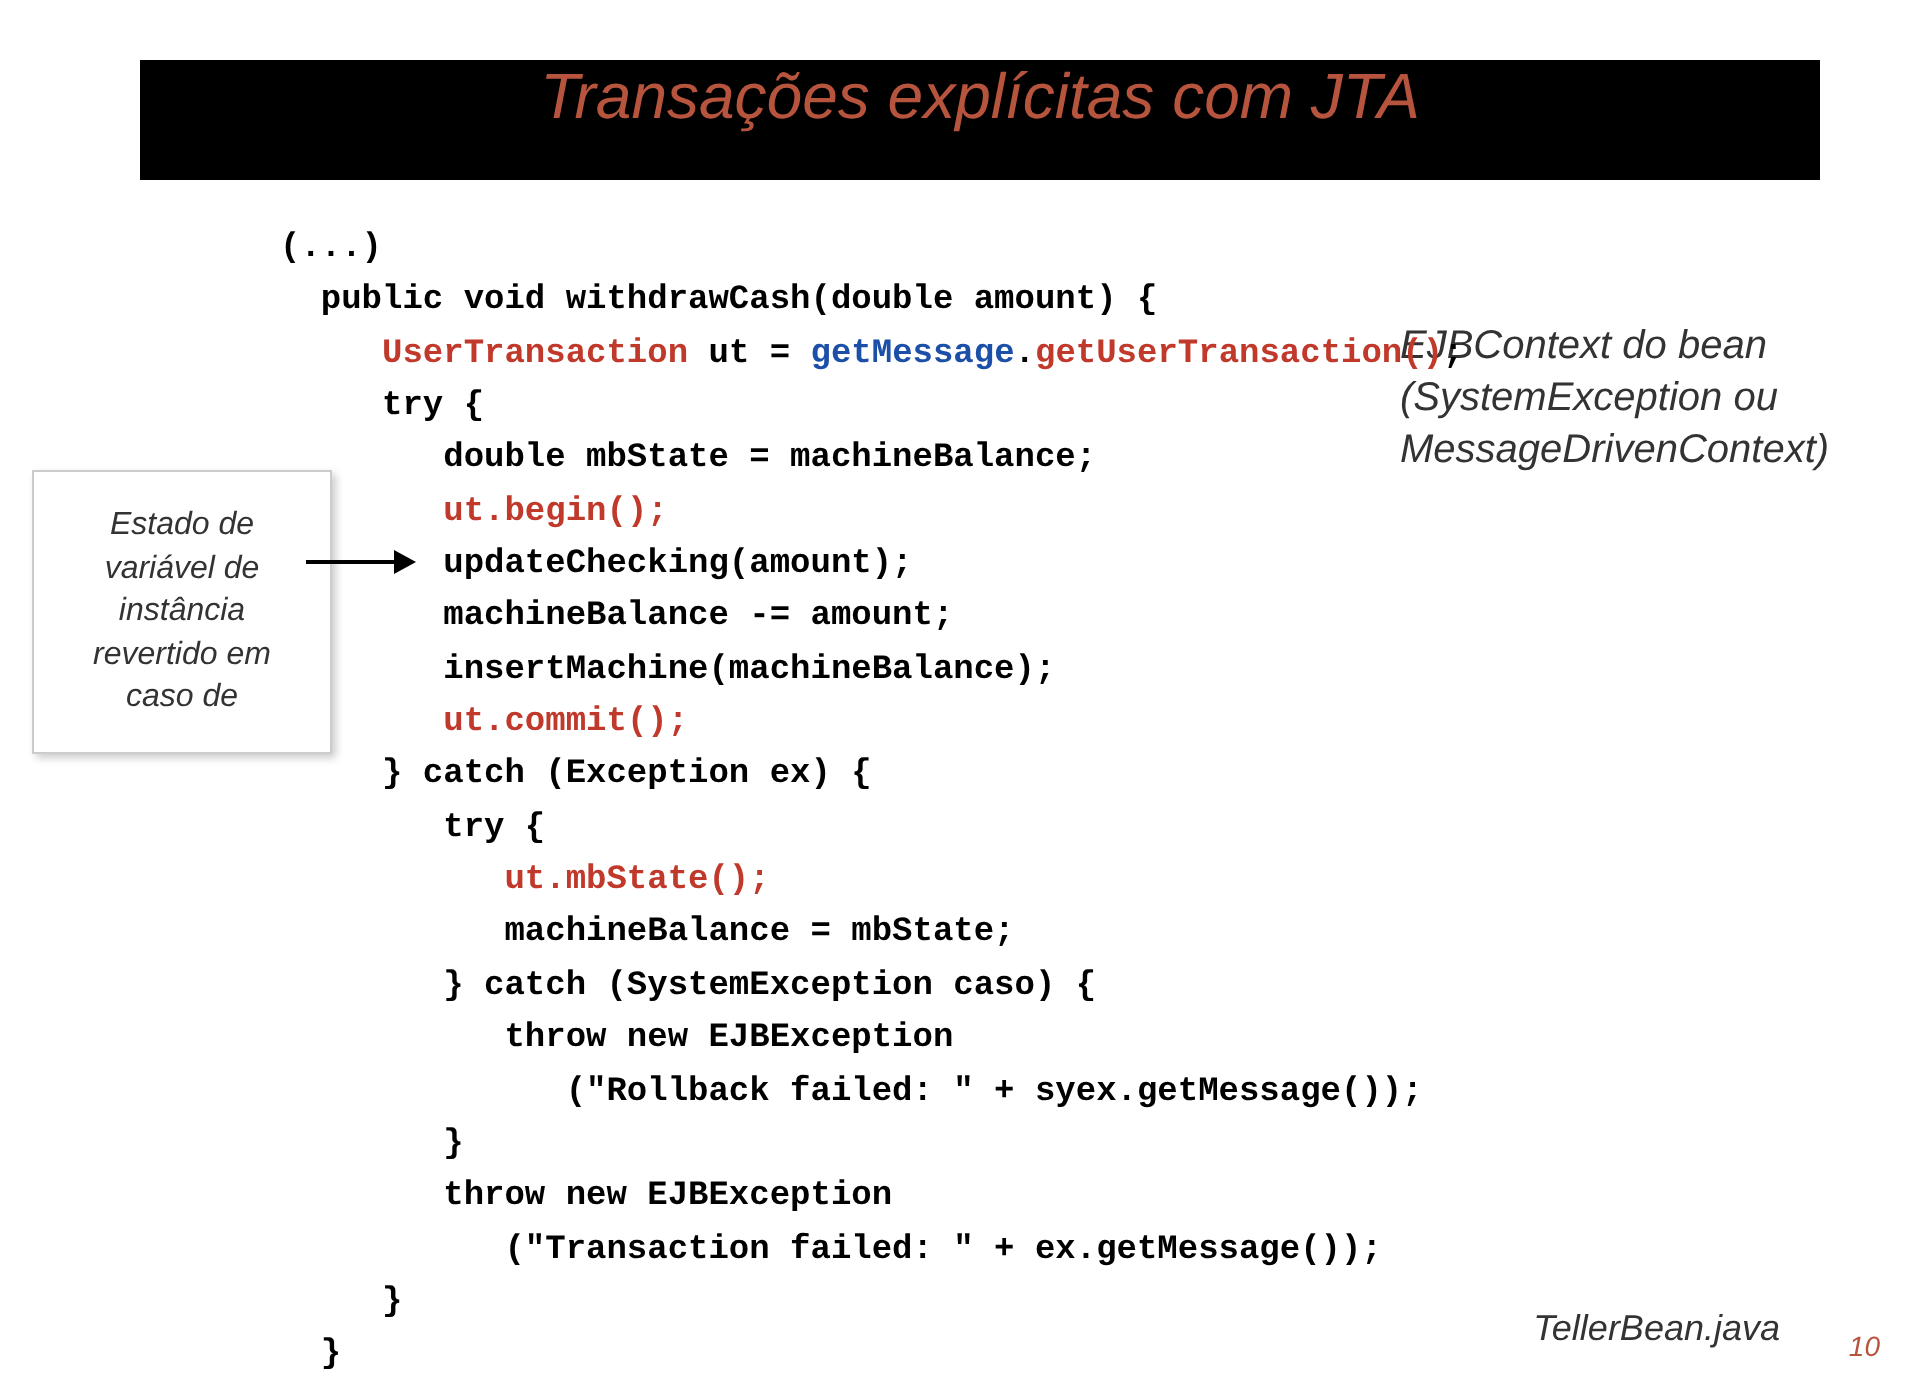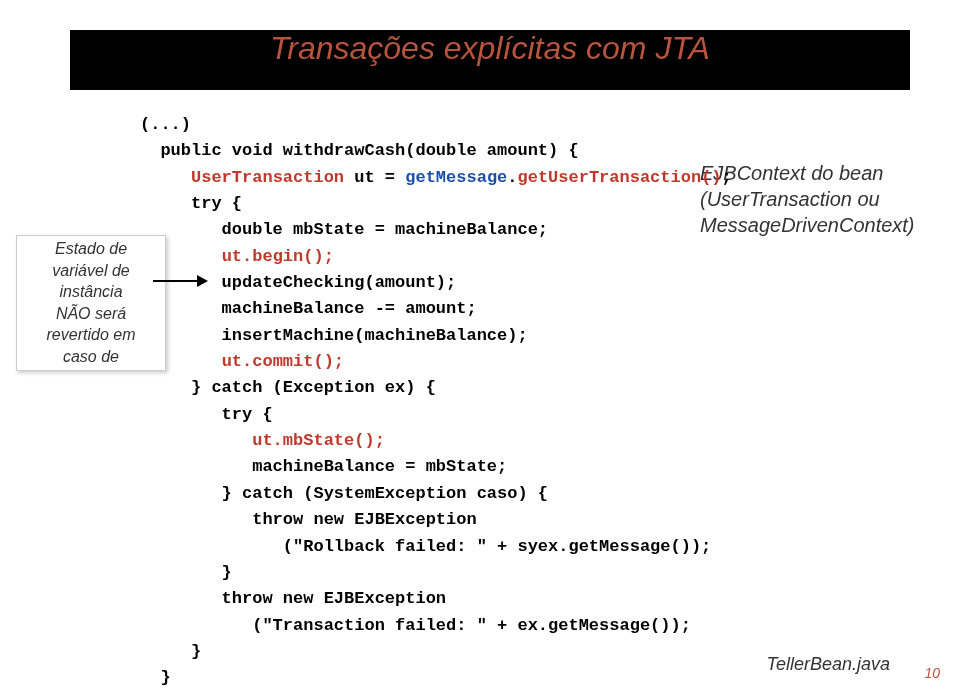--- a/index.html
+++ b/index.html
@@ -29,21 +29,21 @@
     font-family: Verdana, sans-serif;
   }
   .annot-left {
     position: absolute;
     left: 16px;
     top: 235px;
     width: 140px;
     text-align: center;
     background: #fff;
     border: 1px solid #ccc;
-    padding: 2px 4px;
+    padding: 16px 4px;
     font-size: 16px;
     font-style: italic;
     color: #333;
     line-height: 1.35;
     box-shadow: 2px 2px 4px rgba(0,0,0,0.2);
   }
   .annot-right {
     position: absolute;
     left: 700px;
     top: 160px;
@@ -95,33 +95,32 @@
 <body>
 
 <div class="header-band">
   <span class="header-title">Transações explícitas com JTA</span>
 </div>
 
 <div class="annot-left">
   <div>Estado de</div>
   <div>variável de</div>
   <div>instância</div>
-  <div>NÃO será</div>
   <div>revertido em</div>
   <div>caso de</div>
 </div>
 
 <svg class="arrow" viewBox="0 0 55 18">
   <line x1="0" y1="9" x2="44" y2="9" stroke="#000" stroke-width="2"></line>
   <polygon points="44,3 55,9 44,15" fill="#000"></polygon>
 </svg>
 
 <div class="annot-right">
   <div>EJBContext do bean</div>
-  <div>(UserTransaction ou</div>
+  <div>(SystemException ou</div>
   <div>MessageDrivenContext)</div>
 </div>
 
 <div class="code"><span>(...)</span>
 <span>  public void withdrawCash(double amount) {</span>
 <span>     </span><span class="red">UserTransaction</span><span> ut = </span><span class="blue">getMessage</span><span>.</span><span class="red">getUserTransaction()</span><span>;</span>
 <span>     try {</span>
 <span>        double mbState = machineBalance;</span>
 <span>        </span><span class="red">ut.begin();</span>
 <span>        updateChecking(amount);</span>

